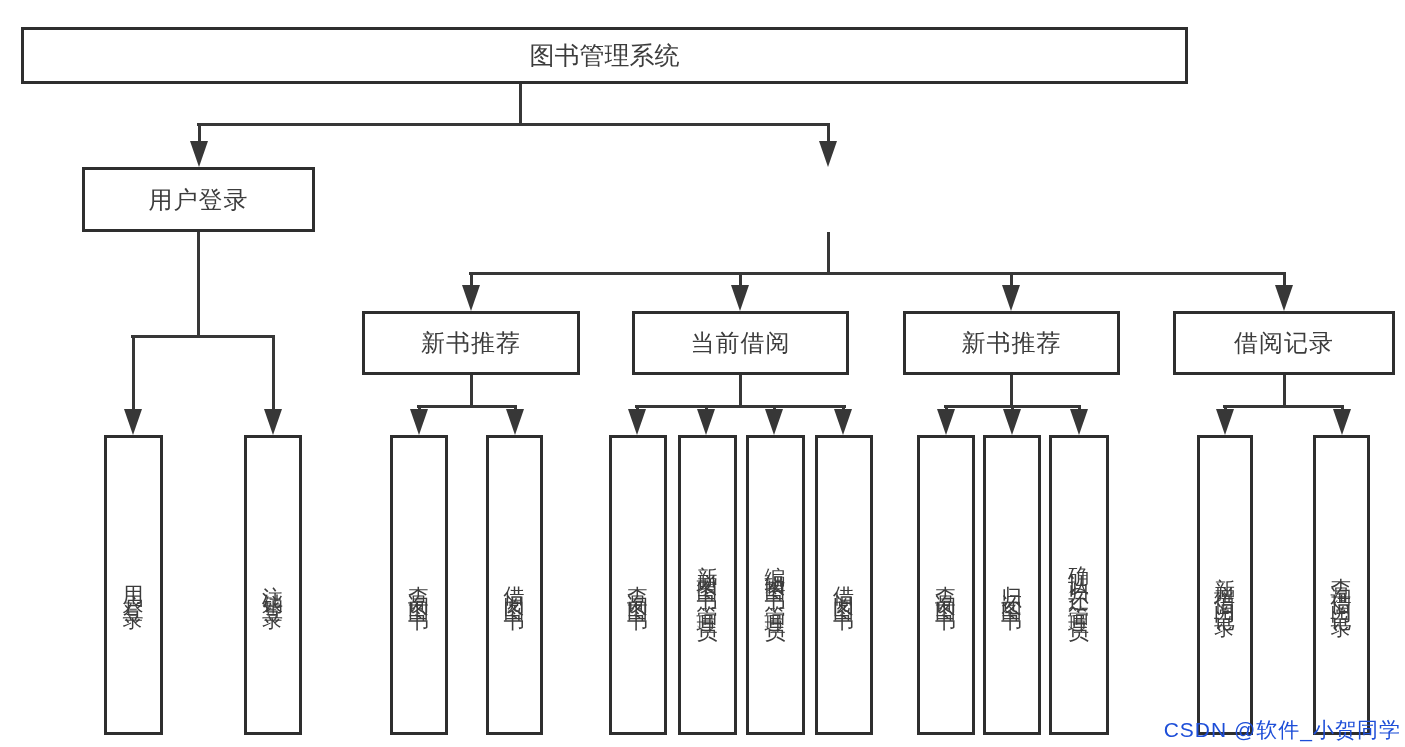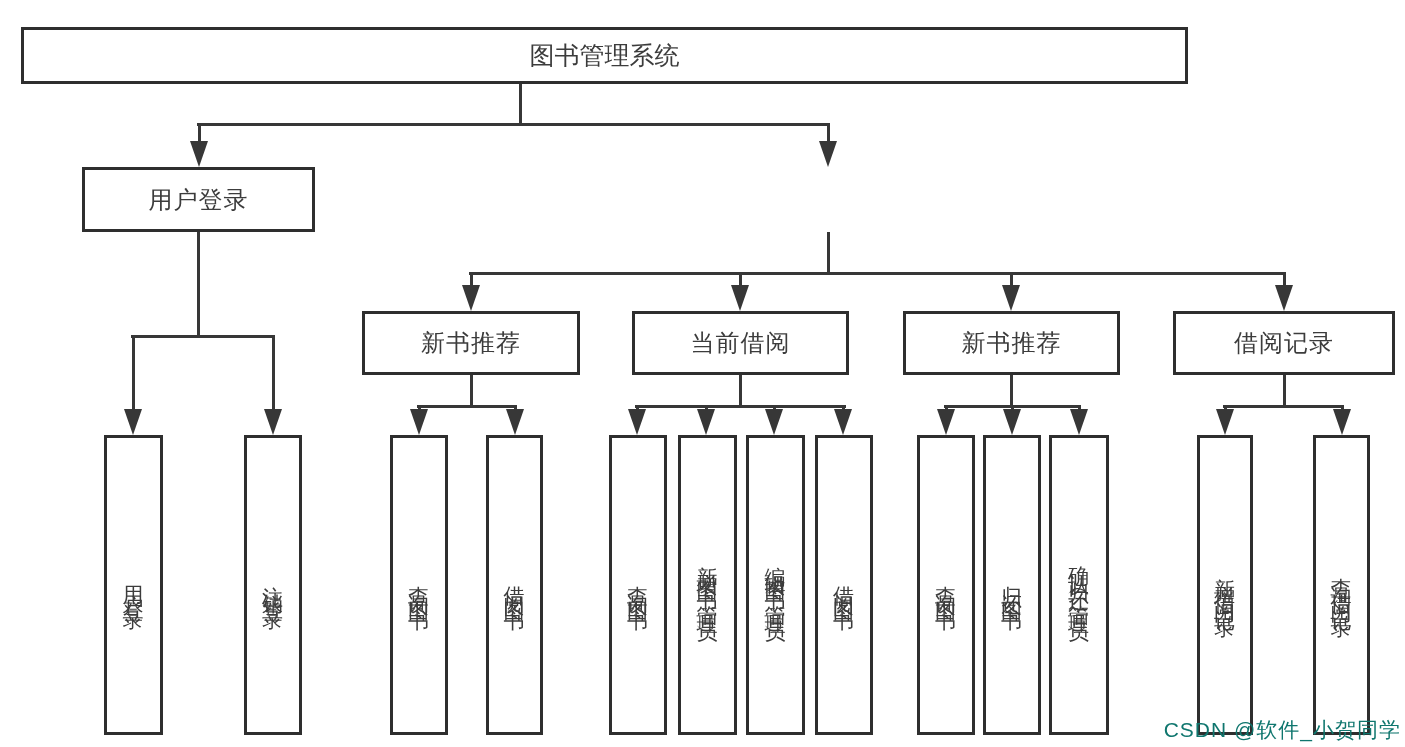--- a/index.html
+++ b/index.html
@@ -40,21 +40,21 @@
   #n-cb-return{left:983px;}
   #n-cb-confirm{left:1049px;width:60px;}
   #n-br-add{left:1197px;width:56px;}
   #n-br-query{left:1313px;width:57px;}
   .hline,.vline{position:absolute;background:#373737;}
   .ahead{position:absolute;width:0;height:0;
     border-left:9px solid transparent;border-right:9px solid transparent;
     border-top:26px solid #373737;}
   #watermark{
     position:absolute;right:4px;bottom:3px;font-size:21px;
-    color:#0f766e;letter-spacing:1px;z-index:5;
+    color:#1d4ed8;letter-spacing:1px;z-index:5;
   }
 </style>
 </head>
 <body>
 
 <div id="stage">
 
   <div id="connectors">
       <div class="hline" style="left: 197px; top: 123px; width: 633px; height: 3px; background: rgb(55, 55, 55);"></div>
       <div class="hline" style="left: 131px; top: 335px; width: 144px; height: 3px; background: rgb(55, 55, 55);"></div>

